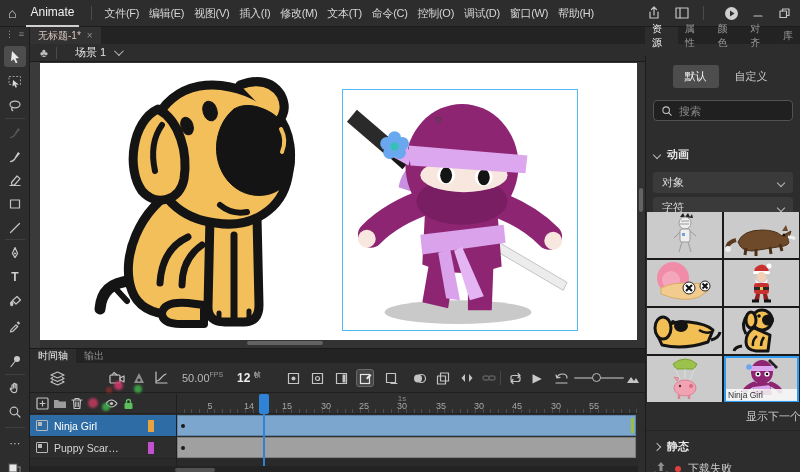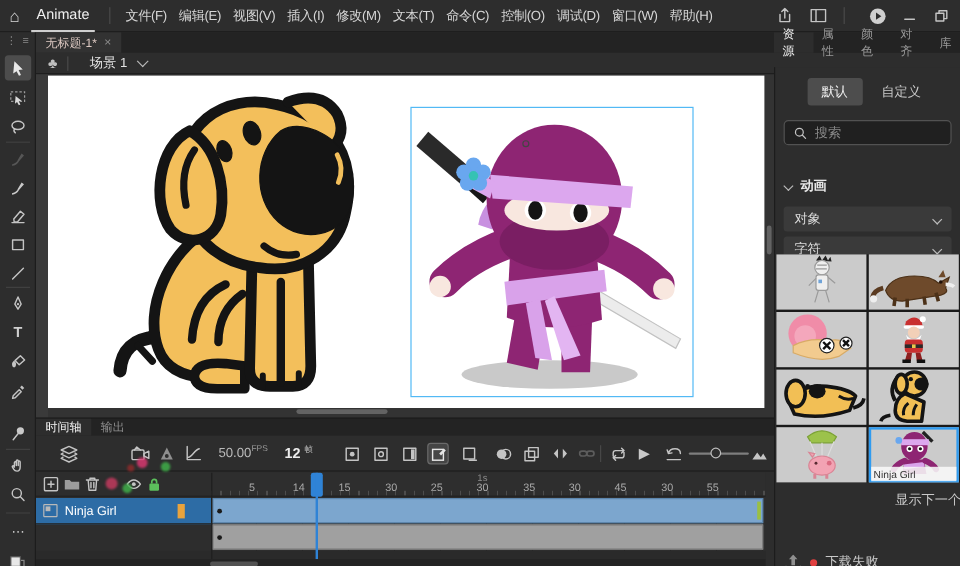--- a/index.html
+++ b/index.html
@@ -506,20 +506,24 @@
           <path d="M30 28q-7 3-9 7M47 28q7 3 9 7" stroke="#8E2573" stroke-width="5" fill="none" stroke-linecap="round"></path>
           <circle cx="25" cy="11" r="2.8" fill="#69A7EF"></circle>
         </g>
           </svg>
         <span class="cell-label">Ninja Girl</span>
       </div>
     </div>
 
     <div class="show-next">显示下一个</div>
 
+    <div class="static-head">
+      <span class="chev-rt"></span>
+      <span>静态</span>
+    </div>
 
     <div class="dl-row">
       <svg width="14" height="13" viewBox="0 0 14 13">
           <path d="M7 0 10.5 4H8.5V9H5.5V4H3.5Z" fill="#8f8f8f"></path>
           <path class="st" d="M1 10v2h12v-2"></path>
         </svg>
       <span class="dl-dot"></span>
       <span>下载失败</span>
     </div>
   </div>
@@ -686,20 +690,25 @@
       <span class="rnum" style="left:341px">45</span>
       <span class="rnum" style="left:380px">30</span>
       <span class="rnum" style="left:418px">55</span>
     </div>
 
     <div class="layer-row sel" style="top:66px">
       <span class="page-ic"></span>
       <span>Ninja Girl</span>
       <span class="swatch sw-ninja"></span>
     </div>
+    <div class="layer-row" style="top:88px">
+      <span class="page-ic"></span>
+      <span>Puppy Scar…</span>
+      <span class="swatch sw-puppy"></span>
+    </div>
 
     <div class="frames-area">
       <div class="span blue">
         <span class="kf-dot"></span>
         <span class="span-end"></span>
       </div>
       <div class="span gray">
         <span class="kf-dot"></span>
       </div>
     </div>

